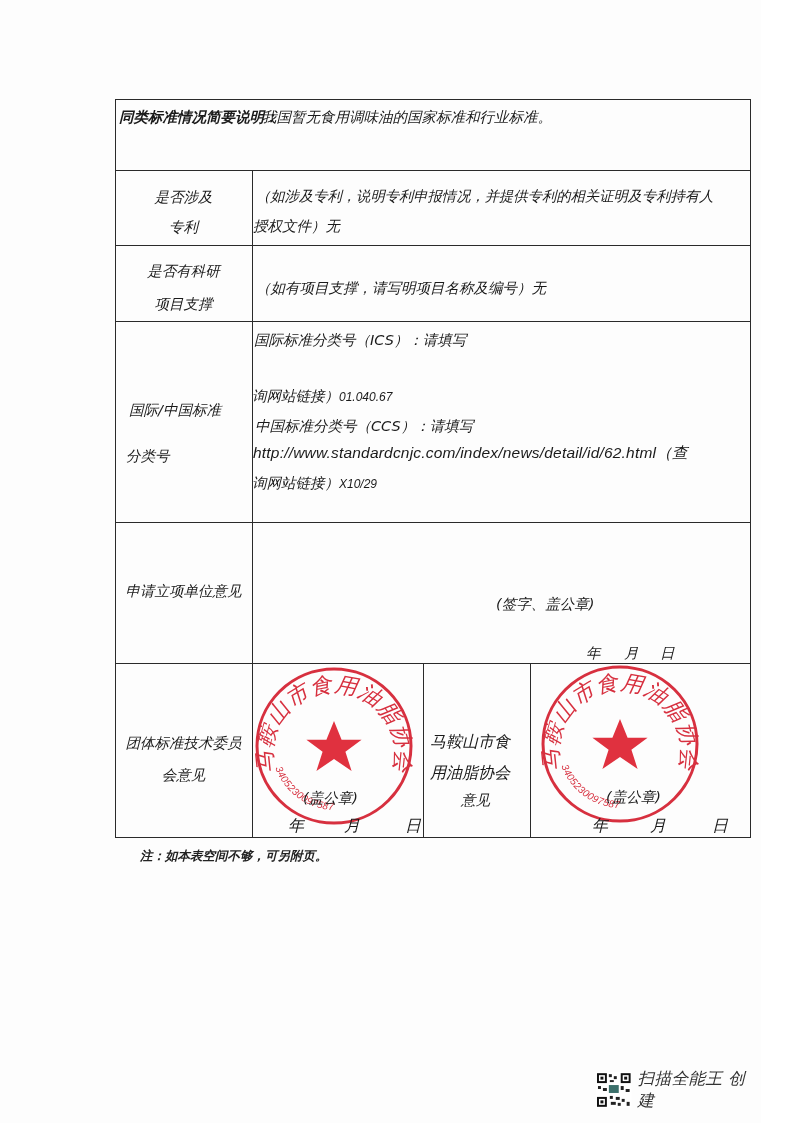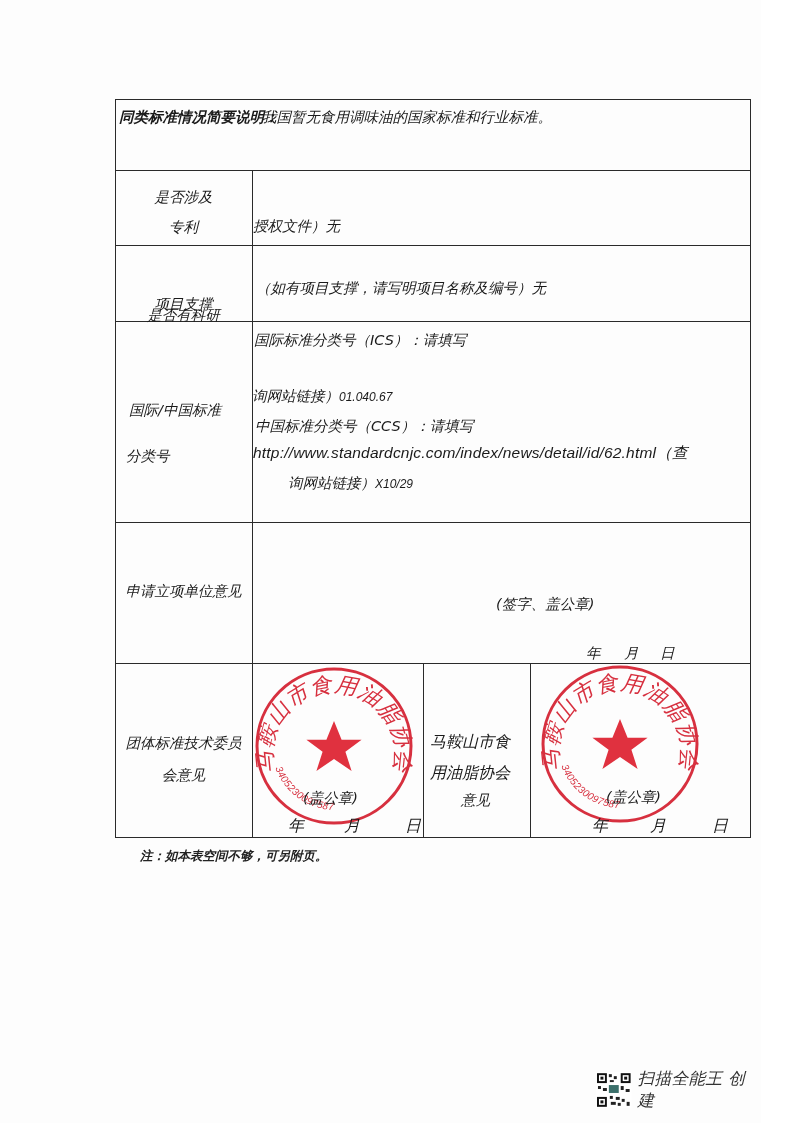--- a/index.html
+++ b/index.html
@@ -35,37 +35,38 @@
 
   <div class="vline" style="left:252px; top:170px; height:668px;"></div>
   <div class="vline" style="left:423px; top:663px; height:175px;"></div>
   <div class="vline" style="left:530px; top:663px; height:175px;"></div>
 
   <div class="txt" style="left:119px; top:110px; font-weight:bold;">同类标准情况简要说明：</div>
   <div class="txt" style="left:262px; top:110px;">我国暂无食用调味油的国家标准和行业标准。</div>
 
   <div class="lbl" style="left:115px; width:137px; top:190px;">是否涉及</div>
   <div class="lbl" style="left:115px; width:137px; top:220px;">专利</div>
+  <div class="txt" style="left:256px; top:189px; font-size:14.3px;">（如涉及专利，说明专利申报情况，并提供专利的相关证明及专利持有人</div>
   <div class="txt" style="left:253px; top:219px;">授权文件）无</div>
 
-  <div class="lbl" style="left:115px; width:137px; top:264px;margin-top:44px;">是否有科研</div>
+  <div class="lbl" style="left:115px; width:137px; top:264px;">是否有科研</div>
   <div class="lbl" style="left:115px; width:137px; top:297px;">项目支撑</div>
   <div class="txt" style="left:256px; top:281px;text-align:right;">（如有项目支撑，请写明项目名称及编号）无</div>
 
   <div class="lbl" style="left:115px; width:120px; top:403px;">国际/中国标准</div>
   <div class="txt" style="left:126px; top:437px;margin-top:12px;">分类号</div>
 
   <div class="txt" style="left:254px; top:333px;">国际标准分类号（ICS）：请填写</div>
   <div class="txt" style="left:252px; top:389px;">
     <span>询网站链接）</span><span class="small">01.040.67</span>
   </div>
 
   <div class="txt" style="left:255px; top:419px;">中国标准分类号（CCS）：请填写</div>
   <div class="txt url" style="left:253px; top:445px;">http://www.standardcnjc.com/index/news/detail/id/62.html（查</div>
-  <div class="txt" style="left:252px; top:476px;padding-left:36px;">
+  <div class="txt" style="left:252px; top:476px;">
     <span>询网站链接）</span><span class="small">X10/29</span>
   </div>
 
   <div class="lbl" style="left:115px; width:137px; top:584px;">申请立项单位意见</div>
   <div class="txt" style="left:496px; top:597px;">(签字、盖公章)</div>
   <div class="txt" style="left:586px; top:646px;">年</div>
   <div class="txt" style="left:624px; top:646px;">月</div>
   <div class="txt" style="left:660px; top:646px;">日</div>
 
   <div class="lbl" style="left:115px; width:137px; top:736px;">团体标准技术委员</div>

